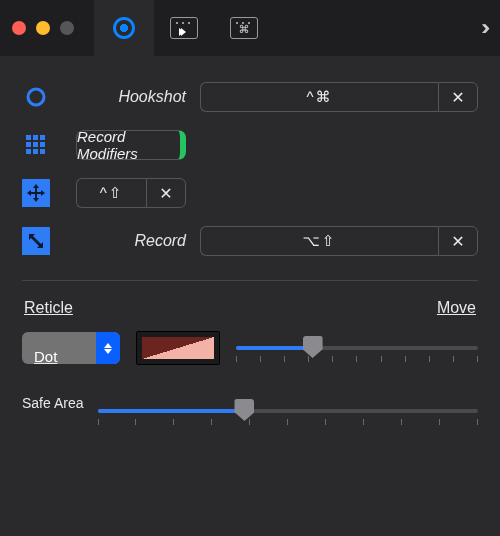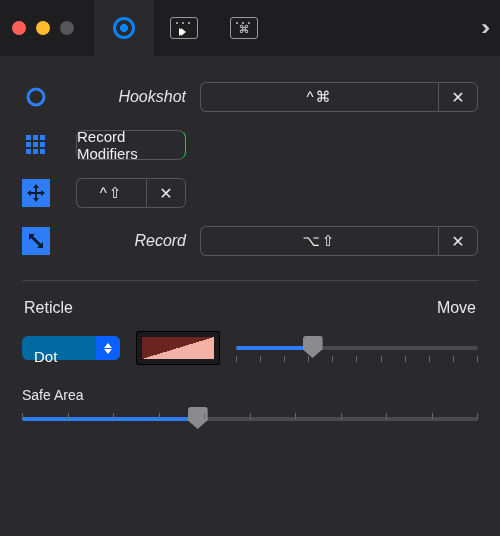--- a/index.html
+++ b/index.html
@@ -75,38 +75,38 @@
   .shortcut-group { display: flex; align-items: stretch; height: 30px; }
   .shortcut-field {
     flex: 1;
     border: 1px solid #565659;
     border-right: none;
     border-radius: 6px 0 0 6px;
     display: flex; align-items: center; justify-content: center;
     color: #f0f0f2; font-size: 15px; letter-spacing: 2px;
     background: transparent;
   }
-  .shortcut-field.full { border-radius: 8px; border-right: 1px solid #22c55e; }
+  .shortcut-field.full { border-radius: 8px; border-right: 6px solid #22c55e; font-style: italic; }
   .shortcut-clear {
     width: 40px;
     border: 1px solid #565659;
     border-radius: 0 6px 6px 0;
     display: flex; align-items: center; justify-content: center;
     color: #e8e8e8; font-size: 16px;
     background: transparent; cursor: pointer;
   }
 
   .divider { height: 1px; background: #454548; margin: 24px 0 18px 0; }
 
-  .reticle-section { display: flex; flex-direction: column; gap: 14px; }
+  .reticle-section { display: flex; flex-direction: column; gap: 14px; text-decoration: underline; }
   .reticle-header { display:flex; justify-content:space-between; padding: 0 2px; color:#e8e8ea; font-size:16px;}
   .reticle-controls { display:flex; align-items:center; gap:16px; }
   .select {
-    height: 24px; min-width: 98px;
-    background: #0369a1; border-radius: 6px;
+    height: 32px; min-width: 98px;
+    background: #737373; border-radius: 6px;
     display:flex; align-items:center;
     padding: 16px 0 0 12px;
     color:#fff; font-size:15px;
     position: relative; cursor: pointer;
   }
   .select .stepper {
     position:absolute; right:0; top:0; bottom:0; width:24px;
     background:#0a60ff; border-radius: 0 6px 6px 0;
     display:flex; flex-direction:column; align-items:center; justify-content:center;
     gap:1px;
@@ -150,21 +150,21 @@
   }
   .slider-ticks{
     position:absolute; left:0; right:0; bottom:2px; height:6px;
     display:flex; justify-content:space-between; pointer-events:none;
   }
   .slider-ticks span{ width:1px; height:6px; background:#6a6a6d; }
   .slider-fill{
     position:absolute; left:0; height:4px; background:#2f7df6; border-radius:2px; top:50%; transform:translateY(-50%); pointer-events:none;
   }
 
-  .safe-area { margin-top: 22px; display:flex; flex-direction:column; gap:14px; }
+  .safe-area { margin-top: 30px; display:flex; flex-direction:row; gap:14px; }
 
   
   svg { display:block; }
 
 </style>
 </head>
 <body>
 
 <div class="titlebar">
   <div class="traffic-lights">

